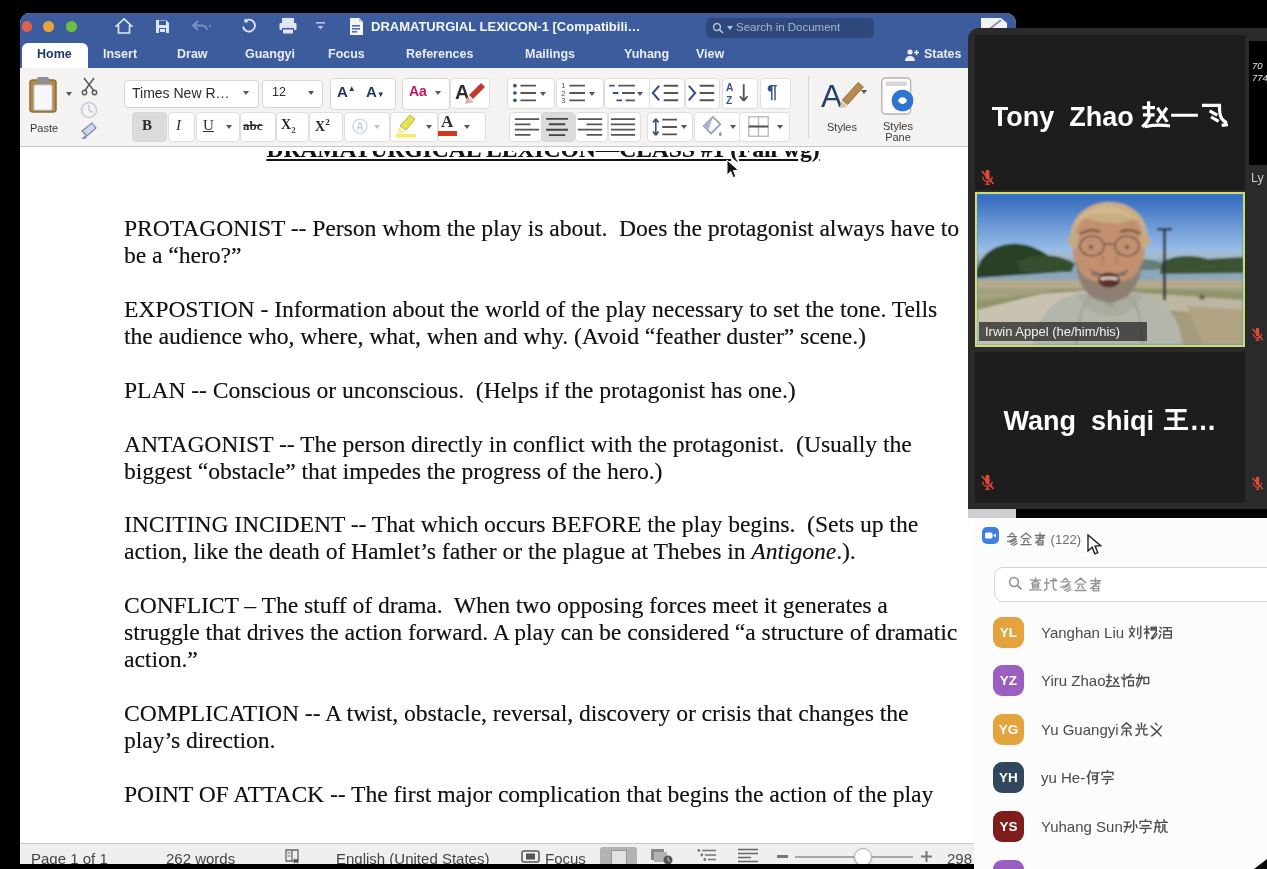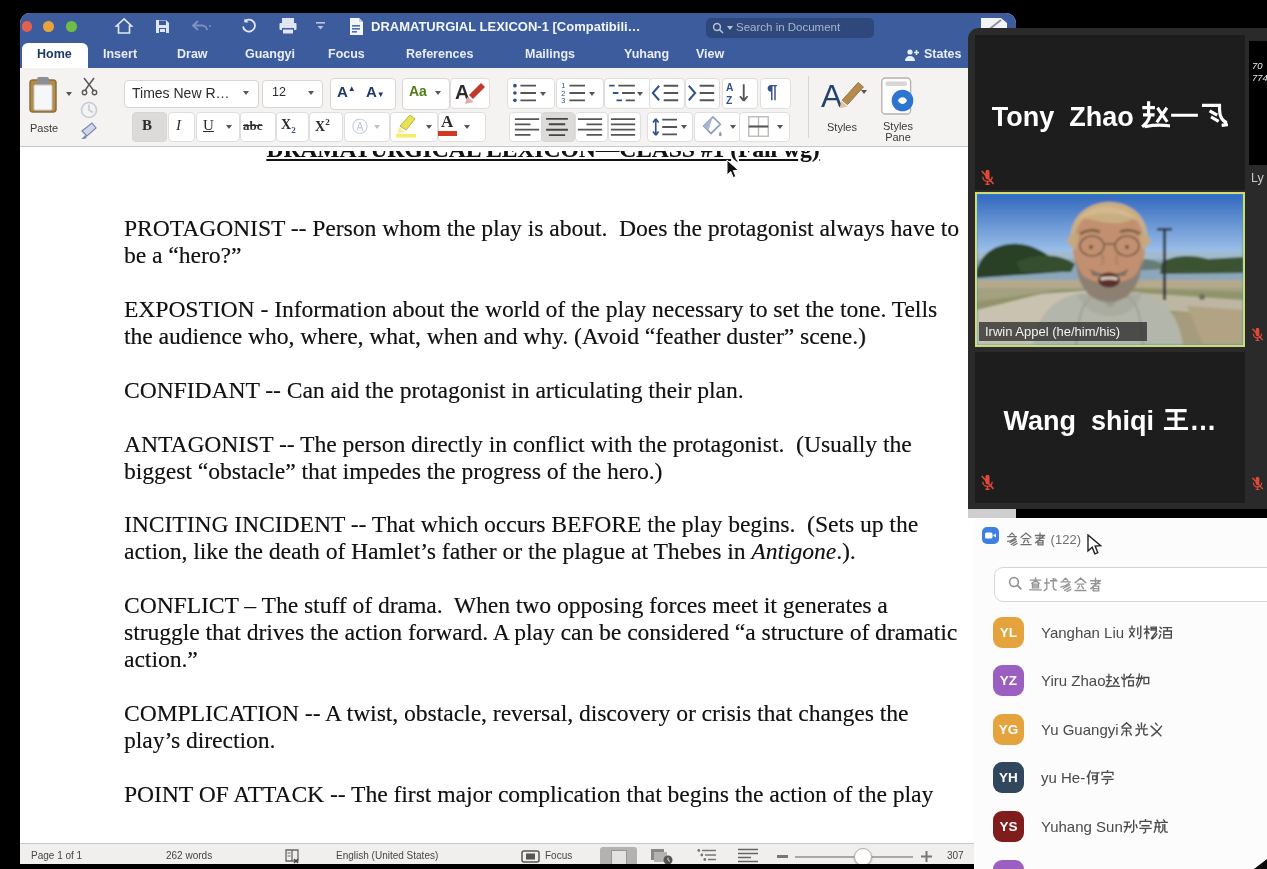--- a/index.html
+++ b/index.html
@@ -6,21 +6,21 @@
   font-family:"Liberation Sans",sans-serif;-webkit-font-smoothing:antialiased;}
 .abs{position:absolute;}
 #word{position:absolute;left:20px;top:13px;width:996px;height:851px;background:#fff;
   border-radius:10px 10px 0 0;overflow:hidden;}
 #titlebar{position:absolute;left:0;top:0;width:100%;height:28px;background:#3d5c9d;}
 #tabrow{position:absolute;left:0;top:28px;width:100%;height:27px;background:#3d5c9d;}
 #ribbon{position:absolute;left:0;top:55px;width:100%;height:78px;background:#f5f3f1;
   border-bottom:1px solid #c9c7c5;}
 #docarea{position:absolute;left:0;top:134px;width:100%;height:696px;background:#fff;overflow:hidden;}
 #statusbar{position:absolute;left:0;top:830px;width:100%;height:23px;background:#f0efee;
-  border-top:1px solid #c8c6c4;font-size:10px;color:#454545;}
+  border-top:1px solid #c8c6c4;font-size:15px;color:#454545;}
 .tl{position:absolute;border-radius:50%;width:10.5px;height:10.5px;top:8px;}
 .tbi{position:absolute;top:4px;color:#d9e1f0;}
 .tab{position:absolute;top:6px;color:#e8edf6;font-size:12.5px;font-weight:bold;}
 .clus{position:absolute;background:#fff;border:1px solid #d8d5d2;border-radius:4px;}
 .rbt{position:absolute;color:#2b2b2b;}
 .car{display:inline-block;width:0;height:0;border-left:3.5px solid transparent;border-right:3.5px solid transparent;border-top:4px solid #555;vertical-align:middle;}
 .rlbl{position:absolute;font-size:11px;color:#3a3a3a;text-align:center;}
 .doc{font-family:"Liberation Serif",serif;font-size:23.5px;line-height:26.95px;color:#121212;text-shadow:0.3px 0 0.4px rgba(20,20,20,.45);}
 .doc p{margin:0 0 26.95px 0;}
 #vpanel{position:absolute;left:968px;top:28px;width:299px;height:481px;background:#2a2a2a;
@@ -231,21 +231,21 @@
     <div class="clus" style="left:124px;top:80px;width:133px;height:26px;"></div>
     <div class="rbt" style="left:132px;top:85px;font-size:14px;">Times New R…</div>
     <div class="car" style="position:absolute;left:243px;top:91px;"></div>
     <div class="clus" style="left:262px;top:80px;width:59px;height:26px;"></div>
     <div class="rbt" style="left:272px;top:85px;font-size:12.5px;">12</div>
     <div class="car" style="position:absolute;left:308px;top:91px;"></div>
     <div class="clus" style="left:330px;top:78px;width:64px;height:30px;"></div>
     <div class="rbt" style="left:337px;top:83px;font-size:15px;font-weight:bold;color:#1f3864;">A<span style="font-size:8px;vertical-align:6px;">▲</span></div>
     <div class="rbt" style="left:366px;top:83px;font-size:15px;font-weight:bold;color:#1f3864;">A<span style="font-size:8px;">▼</span></div>
     <div class="clus" style="left:402px;top:78px;width:46px;height:30px;"></div>
-    <div class="rbt" style="left:409px;top:83px;font-size:14px;font-weight:bold;color:#4d7c0f;">Aa</div>
+    <div class="rbt" style="left:409px;top:83px;font-size:14px;font-weight:bold;color:#be185d;">Aa</div>
     <div class="car" style="position:absolute;left:435px;top:91px;"></div>
     <svg class="rbt" style="left:454px;top:78px;" width="32" height="28" viewBox="0 0 32 28">
           <text x="1" y="21" font-size="20" font-weight="bold" fill="#2b2b2b" font-family="Liberation Sans">A</text>
           <path d="M15 17 27 5l4 4-12 12z" fill="#c0392b"></path>
           <path d="M13 19l7 5-9 2z" fill="#e8a8a8"></path>
         </svg>
     <div class="clus" style="left:132px;top:112px;width:33px;height:28px;background:#dddbd9;"></div>
     <div class="rbt" style="left:142px;top:117px;font-size:15px;font-weight:bold;font-family:'Liberation Serif',serif;">B</div>
     <div class="rbt" style="left:176px;top:117px;font-size:15px;font-style:italic;font-family:'Liberation Serif',serif;">I</div>
     <div class="rbt" style="left:203px;top:117px;font-size:15px;text-decoration:underline;font-family:'Liberation Serif',serif;">U</div>
@@ -370,21 +370,21 @@
     <div class="rlbl" style="left:866px;top:121px;width:64px;line-height:11px;">Styles<br>Pane</div>
   </div>
     </div>
   <div id="docarea">
     <div style="position:absolute;left:104px;top:4px;width:838px;height:11px;overflow:hidden;">
       <div class="doc" style="position:absolute;left:0;top:-15.5px;width:838px;text-align:center;font-weight:bold;"><span style="text-decoration:underline;">DRAMATURGICAL LEXICON—CLASS #1 (Fall wg)</span></div>
     </div>
     <div class="doc" style="position:absolute;left:104px;top:68px;width:838px;">
       <p>PROTAGONIST -- Person whom the play is about.&nbsp; Does the protagonist always have to be a “hero?”</p>
       <p>EXPOSTION - Information about the world of the play necessary to set the tone. Tells the audience who, where, what, when and why. (Avoid “feather duster” scene.)</p>
-      <p>CONFIDANT -- Can aid the protagonist in articulating their plan.</p>
+      <p>PLAN -- Conscious or unconscious.&nbsp; (Helps if the protagonist has one.)</p>
       <p>ANTAGONIST -- The person directly in conflict with the protagonist.&nbsp; (Usually the biggest “obstacle” that impedes the progress of the hero.)</p>
       <p>INCITING INCIDENT -- That which occurs BEFORE the play begins.&nbsp; (Sets up the action, like the death of Hamlet’s father or the plague at Thebes in <i>Antigone</i>.).</p>
       <p>CONFLICT – The stuff of drama.&nbsp; When two opposing forces meet it generates a struggle that drives the action forward. A play can be considered “a structure of dramatic action.”</p>
       <p>COMPLICATION -- A twist, obstacle, reversal, discovery or crisis that changes the play’s direction.</p>
       <p>POINT OF ATTACK -- The first major complication that begins the action of the play</p>
     </div>
     <svg style="position:absolute;left:706px;top:12px;" width="15" height="22" viewBox="0 0 15 22">
         <path d="M1 1 L1 16 L4.8 12.6 L7.2 18.6 L9.8 17.5 L7.4 11.6 L12.4 11.2 Z" fill="#111" stroke="#fff" stroke-width="1"></path>
       </svg>
   </div>
@@ -426,21 +426,21 @@
           <g stroke="#666" stroke-width="1.7">
             <path d="M1 1.5h20M1 5.5h20M1 9.5h13M1 13.5h20"></path>
           </g>
         </svg>
     <div class="abs" style="left:777px;top:854px;width:11px;height:2.5px;background:#777;"></div>
     <div class="abs" style="left:795px;top:854.5px;width:118px;height:2px;background:#aaa8a6;"></div>
     <div class="abs" style="left:854px;top:847px;width:16px;height:16px;border-radius:50%;background:#fff;border:1px solid #b0aeac;box-shadow:0 1px 2px rgba(0,0,0,.25);"></div>
     <svg class="abs" style="left:920px;top:849px;" width="13" height="13" viewBox="0 0 13 13">
           <path d="M6.5 1v11M1 6.5h11" stroke="#777" stroke-width="2"></path>
         </svg>
-    <div class="abs" style="left:947px;top:849px;">307</div>
+    <div class="abs" style="left:947px;top:849px;">298</div>
   </div>
     </div>
 </div>
 <div id="vpanel">
     <div class="abs" style="left:-968px;top:-28px;width:1267px;height:869px;">
     <div class="tile" style="left:975px;top:35px;width:270px;height:155px;"></div>
     <div class="vname" style="left:975px;top:100px;width:270px;">Tony&nbsp; Zhao <svg class="cjb" width="29" height="29" viewBox="0 0 16 16">
           <use href="#g_zhao"></use>
         </svg><svg class="cjb" width="29" height="29" viewBox="0 0 16 16">
           <use href="#g_yi"></use>

